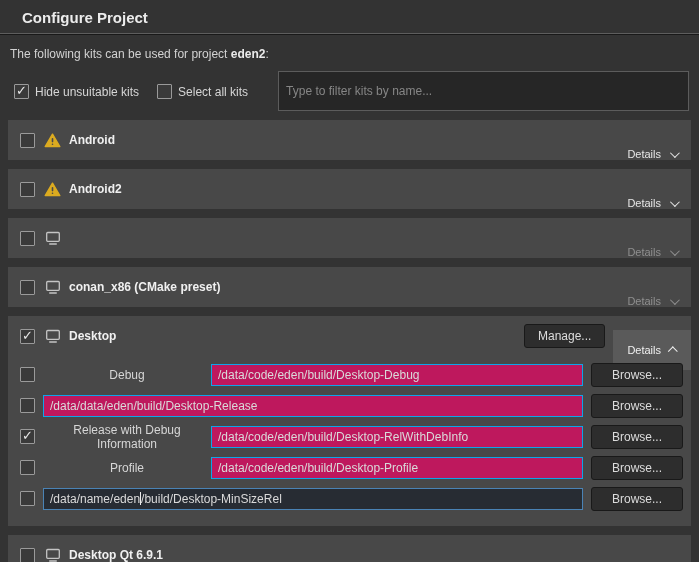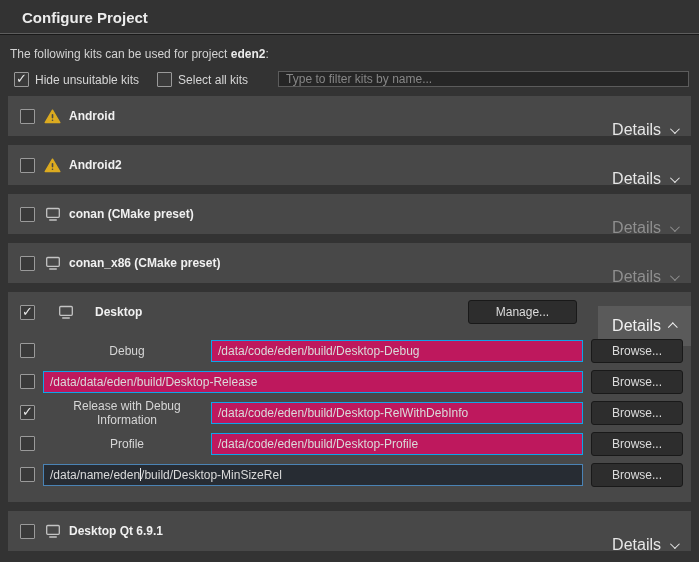--- a/index.html
+++ b/index.html
@@ -23,52 +23,52 @@
     display:inline-block; width:15px; height:15px;
     background:#3a3a3a; border:1px solid #9a9a9a; border-radius:1px;
     position:relative; flex:0 0 auto;
   }
   .cb.checked::after {
     content:"✓"; position:absolute; left:1px; top:-2px;
     font-size:13px; font-weight:bold; color:#e9e9e9;
   }
   .cbgroup .cb { margin-right:6px; }
   .txtfield {
-    flex:1; height:16px; margin-left:12px;
+    flex:1; height:40px; margin-left:12px;
     background:#262626; border:1px solid #5c5c5c;
     color:#d8d8d8; font-size:12px; padding:0 7px;
     font-family:"Liberation Sans","DejaVu Sans",sans-serif;
   }
   .txtfield::placeholder { color:#868686; }
 
   .kit-row, .kit-block { margin:9px 8px 0 8px; background:#484848; }
   .kit-row, .kit-header { height:40px; display:flex; align-items:center; padding:0 0 0 12px; }
-  .kit-header { background:transparent;gap:13px; }
+  .kit-header { background:transparent; }
   .kit-icon { margin-left:9px; display:inline-flex; width:17px; justify-content:center; }
   .kit-name { margin-left:8px; font-weight:bold; color:#f0f0f0; font-size:12px; }
   .spacer { flex:1; }
 
   .details-btn {
     display:inline-flex; align-items:center; gap:9px;
-    background:none; border:none; color:#e6e6e6; font-size:16px;
+    background:none; border:none; color:#e6e6e6; font-size:11px;
     font-family:inherit; padding:0 14px; height:100%; cursor:pointer;margin-top:28px;
   }
   .details-btn.dim { color:#8f8f8f; }
   .details-btn.active { background:#5a5a5a; color:#f0f0f0; }
   .chev {
     display:inline-block; width:7px; height:7px;
     border-right:1.6px solid currentColor; border-bottom:1.6px solid currentColor;
     transform:rotate(45deg) translateY(-2px);
   }
   .chev.up { transform:rotate(-135deg) translateY(-1px); }
 
   .btn {
     background:#2d2d2d; border:1px solid #191919; border-radius:3px;
     color:#dcdcdc; font-size:12px; font-family:inherit;
-    padding:4px 27px; cursor:pointer;
+    padding:4px 13px; cursor:pointer;
   }
   .manage-btn { margin-right:8px; }
 
   .configs { padding:3px 8px 12px 12px; }
   .config-row { height:31px; display:flex; align-items:center; }
   .config-row .cb { margin-right:8px; }
   .config-label { width:168px; color:#d6d6d6; flex:0 0 auto;text-align:center; }
   .path-input {
     flex:1; height:22px; background:#be185d; border:1px solid #0ea5e9;
     color:#dadada; padding:2px 6px; line-height:16px;
@@ -135,21 +135,20 @@
 </div>
 
 <div class="kit-row">
   <span class="cb"></span>
   <span class="kit-icon">
     <svg width="16" height="15" viewBox="0 0 16 15">
         <rect x="1.7" y="1.5" width="12.6" height="8.8" rx="1" fill="none" stroke="#c4c4c4" stroke-width="1.3"></rect>
         <path d="M4.7 13 h6.6" stroke="#c4c4c4" stroke-width="1.3" stroke-linecap="round"></path>
       </svg>
   </span>
-  <span class="kit-name">conan (CMake preset)</span>
   <span class="spacer"></span>
   <button class="details-btn dim">
     <span>Details</span>
     <span class="chev"></span>
   </button>
 </div>
 
 <div class="kit-row">
   <span class="cb"></span>
   <span class="kit-icon">

